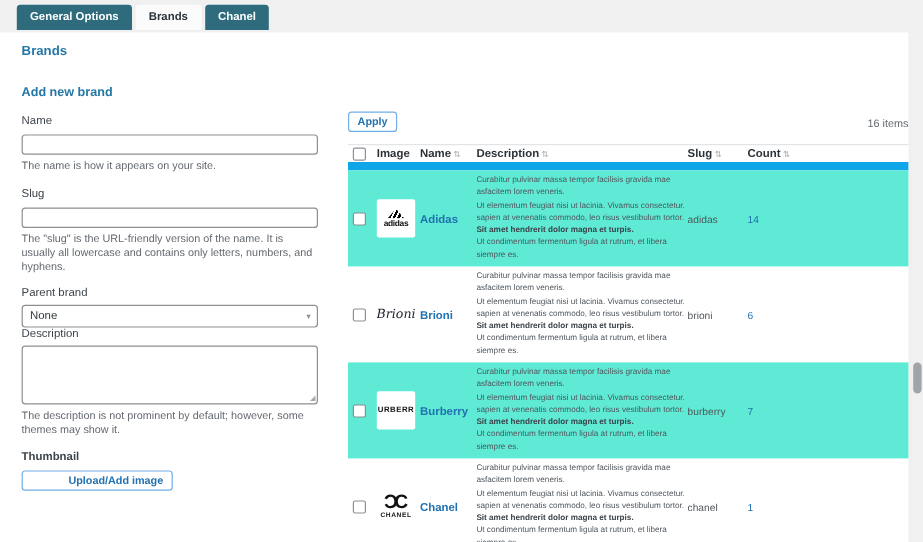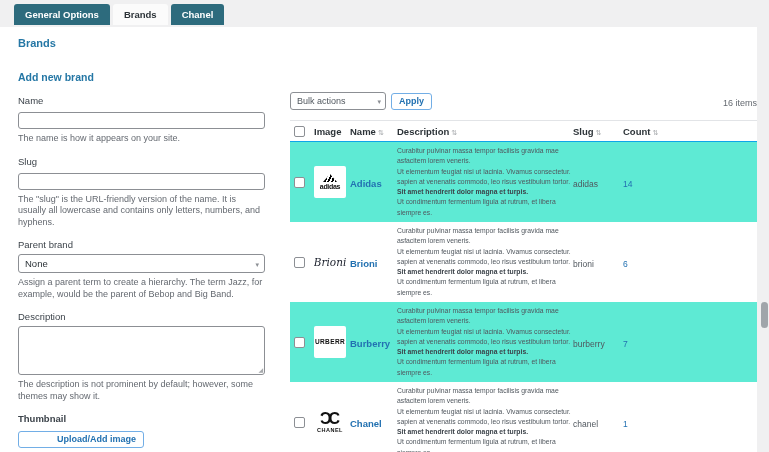--- a/index.html
+++ b/index.html
@@ -40,21 +40,21 @@
   
   .table-col { position:absolute; left:290px; top:64px; width:467px; }
   .toolbar { display:flex; gap:5px; align-items:center; height:20px; }
   .bulk-select { position:relative; width:96px; height:18px; border:1px solid #8c8f94; border-radius:3px;
     font-size:9px; line-height:16px; padding:0 14px 0 6px; color:#50575e; background:#fff; cursor:pointer; }
   .bulk-select .chev { position:absolute; right:4px; top:1px; font-size:7px; color:#8c8f94; }
   .items-count { position:absolute; right:0; top:7px; font-size:9px; color:#646970; }
 
   .table { margin-top:9px; }
   .trow, .thead { display:flex; align-items:center; }
-  .thead { height:22px; border-top:1px solid #e2e4e7; border-bottom:1px solid #0ea5e9; background:#fff; }
+  .thead { height:22px; border-top:1px solid #e2e4e7; border-bottom:7px solid #0ea5e9; background:#fff; }
   .trow { height:80px; }
   .trow.stripe { background:#5eead4; }
 
   .c-cb   { width:24px; display:flex; justify-content:flex-start; padding-left:4px; }
   .c-img  { width:36px; }
   .c-name { width:47px; }
   .c-desc { width:176px; }
   .c-slug { width:50px; }
   .c-count{ width:45px; }
   .c-fill { flex:1; }
@@ -113,21 +113,20 @@
 
       <label class="flabel">Slug</label>
       <input class="tinput" type="text" value="" style="">
       <div class="help">The "slug" is the URL-friendly version of the name. It is usually all lowercase and contains only letters, numbers, and hyphens.</div>
 
       <label class="flabel">Parent brand</label>
       <div class="selectbox">
         <span>None</span>
         <span class="chev">▾</span>
       </div>
-      <div class="help">Assign a parent term to create a hierarchy. The term Jazz, for example, would be the parent of Bebop and Big Band.</div>
 
       <label class="flabel">Description</label>
       <div class="tarea">
         <span class="grip">◢</span>
       </div>
       <div class="help">The description is not prominent by default; however, some themes may show it.</div>
 
       <label class="flabel bold">Thumbnail</label>
       <button class="btn-outline upload-btn">Upload/Add image</button>
 
@@ -136,24 +135,20 @@
 
       
       
       
 
       
     </div>
 
     <div class="table-col">
       <div class="toolbar">
-        <div class="bulk-select">
-          <span>Bulk actions</span>
-          <span class="chev">▾</span>
-        </div>
         <button class="btn-outline">Apply</button>
       </div>
       <div class="items-count">16 items</div>
 
       <div class="table">
         <div class="thead">
           <div class="c-cb">
               <span class="cb"></span>
             </div>
           <div class="c-img hcell">Image</div>

